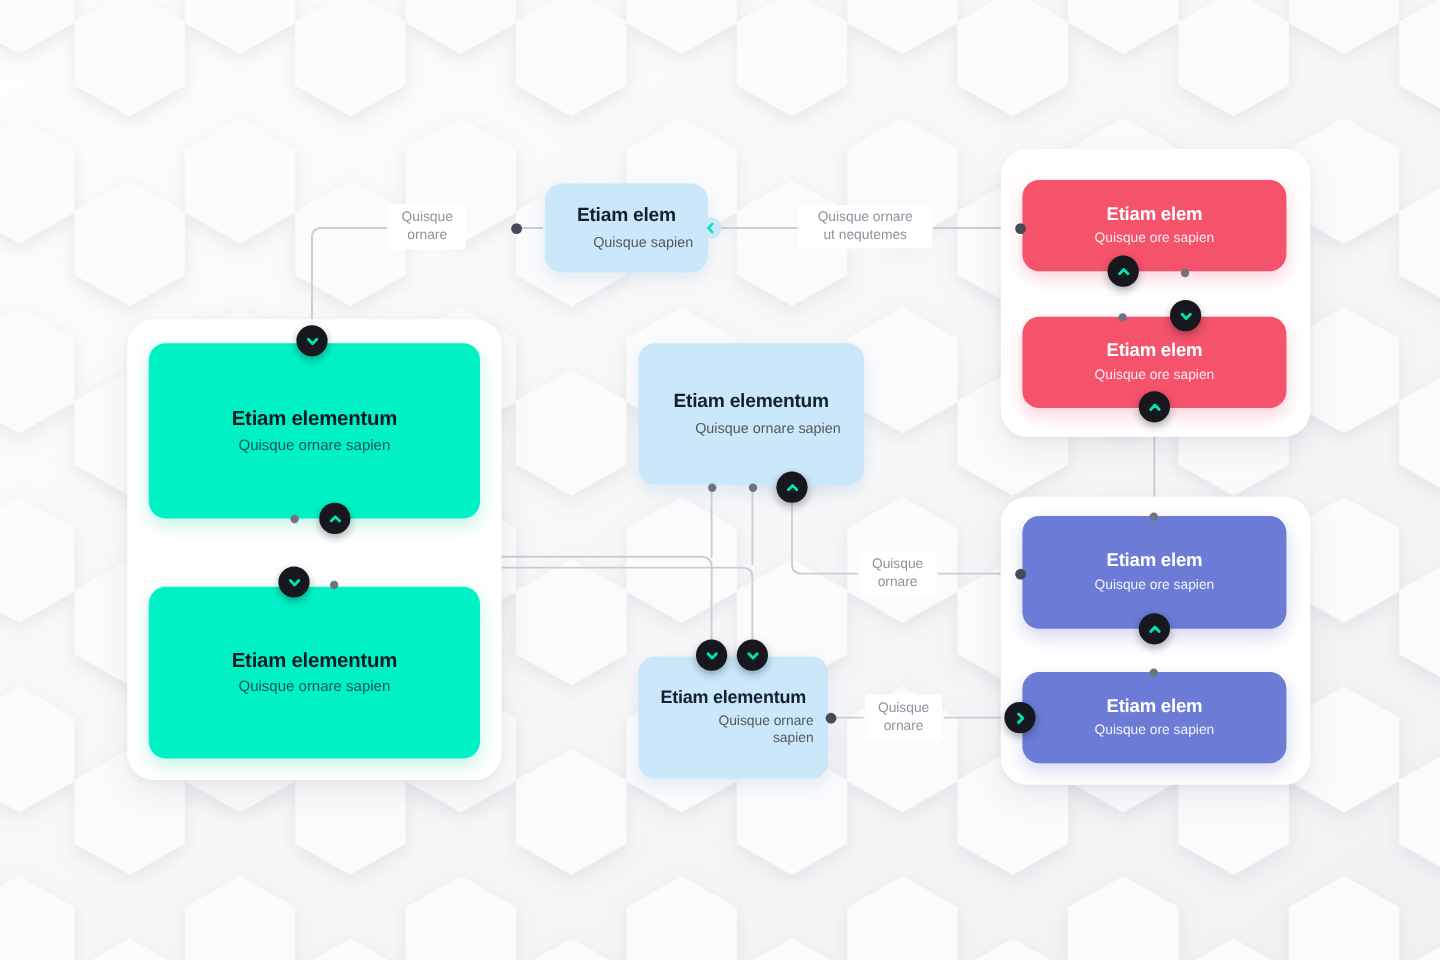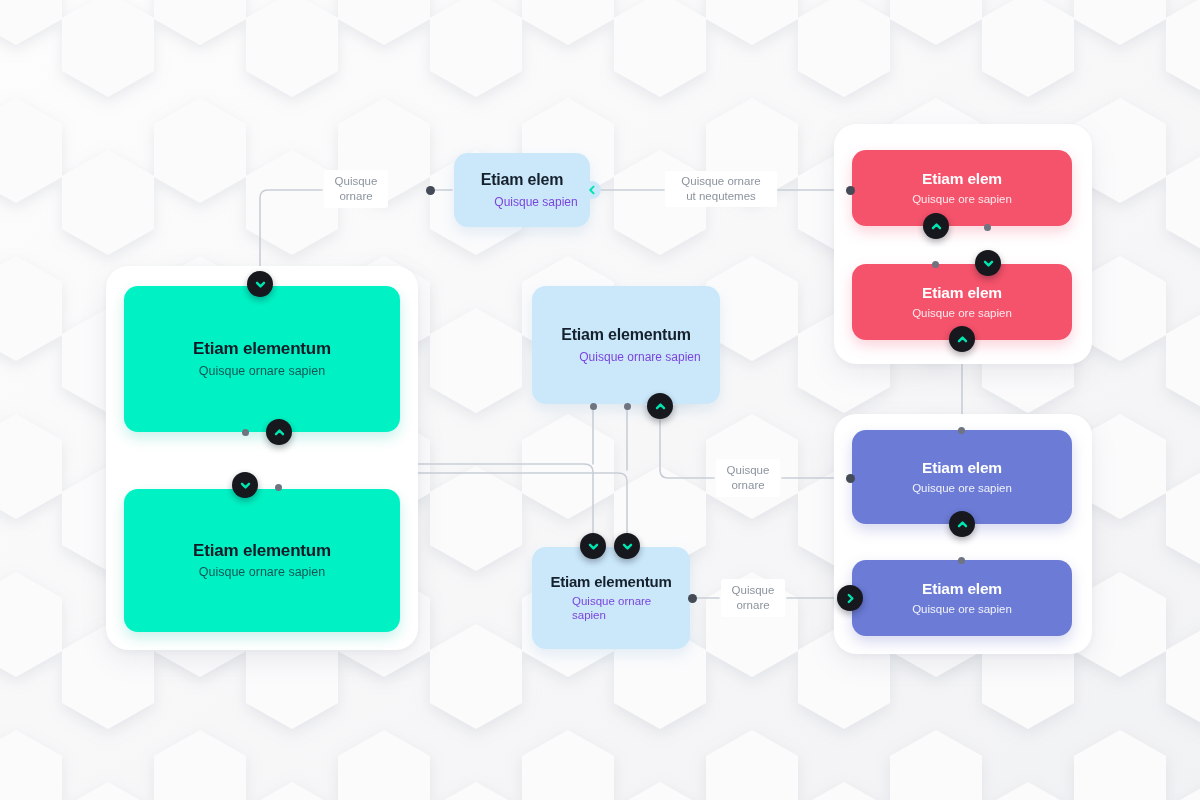--- a/index.html
+++ b/index.html
@@ -19,32 +19,32 @@
   
   .group{
     position:absolute;z-index:2;background:#ffffff;border-radius:22px;
     box-shadow:0 10px 26px rgba(120,130,150,.13), 0 2px 6px rgba(120,130,150,.07);
   }
 
   
   .card{
     position:absolute;z-index:3;border-radius:14px;
     display:flex;flex-direction:column;align-items:center;justify-content:center;
-    text-align:left;box-sizing:border-box;padding:6px 12px;
+    text-align:right;box-sizing:border-box;padding:6px 12px;
   }
   .card .t{font-weight:bold;letter-spacing:-.2px;line-height:1.15;}
   .card .s{line-height:1.2;margin-top:5px;}
 
   .card.green{background:#00f2c4;box-shadow:0 6px 14px rgba(0,200,165,.22);}
   .card.green .t{color:#111a26;font-size:17px;}
   .card.green .s{color:#16303a;font-size:12.5px;opacity:.82;}
 
   .card.blue{background:#cbe8fb;box-shadow:0 6px 14px rgba(120,170,210,.18);}
   .card.blue .t{color:#16212e;font-size:16px;}
-  .card.blue .s{color:#6d28d9;font-size:12px;opacity:.85;margin-left:28px;}
+  .card.blue .s{color:#404040;font-size:12px;opacity:.85;margin-left:28px;}
 
   .card.blue.sm .t{font-size:15px;}
   .card.blue.sm .s{font-size:11.5px;}
 
   .card.red{background:#f5526b;box-shadow:0 6px 14px rgba(240,85,115,.25);}
   .card.red .t{color:#ffffff;font-size:15.5px;}
   .card.red .s{color:#ffffff;font-size:11.5px;opacity:.88;}
 
   .card.purple{background:#6b7bd6;box-shadow:0 6px 14px rgba(90,105,195,.25);}
   .card.purple .t{color:#ffffff;font-size:15.5px;}

